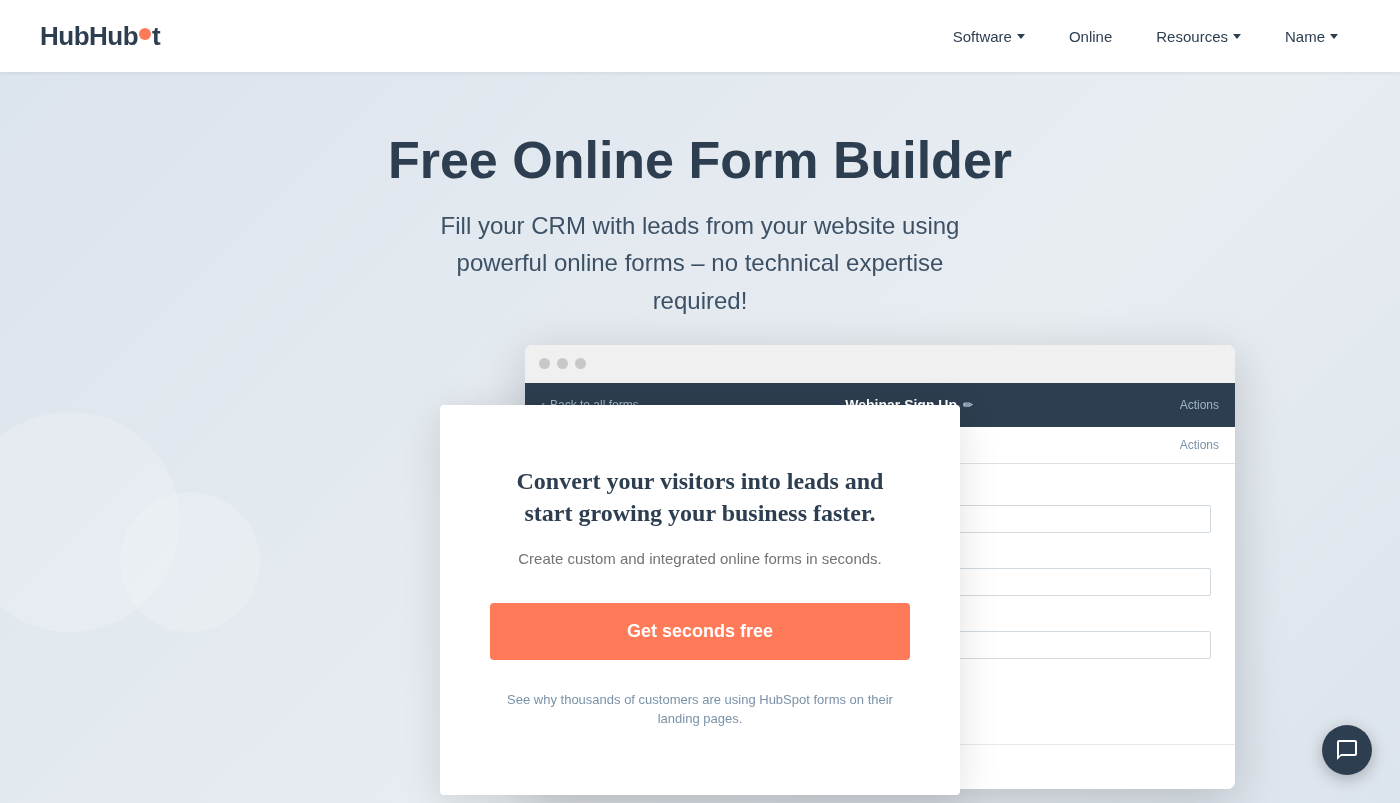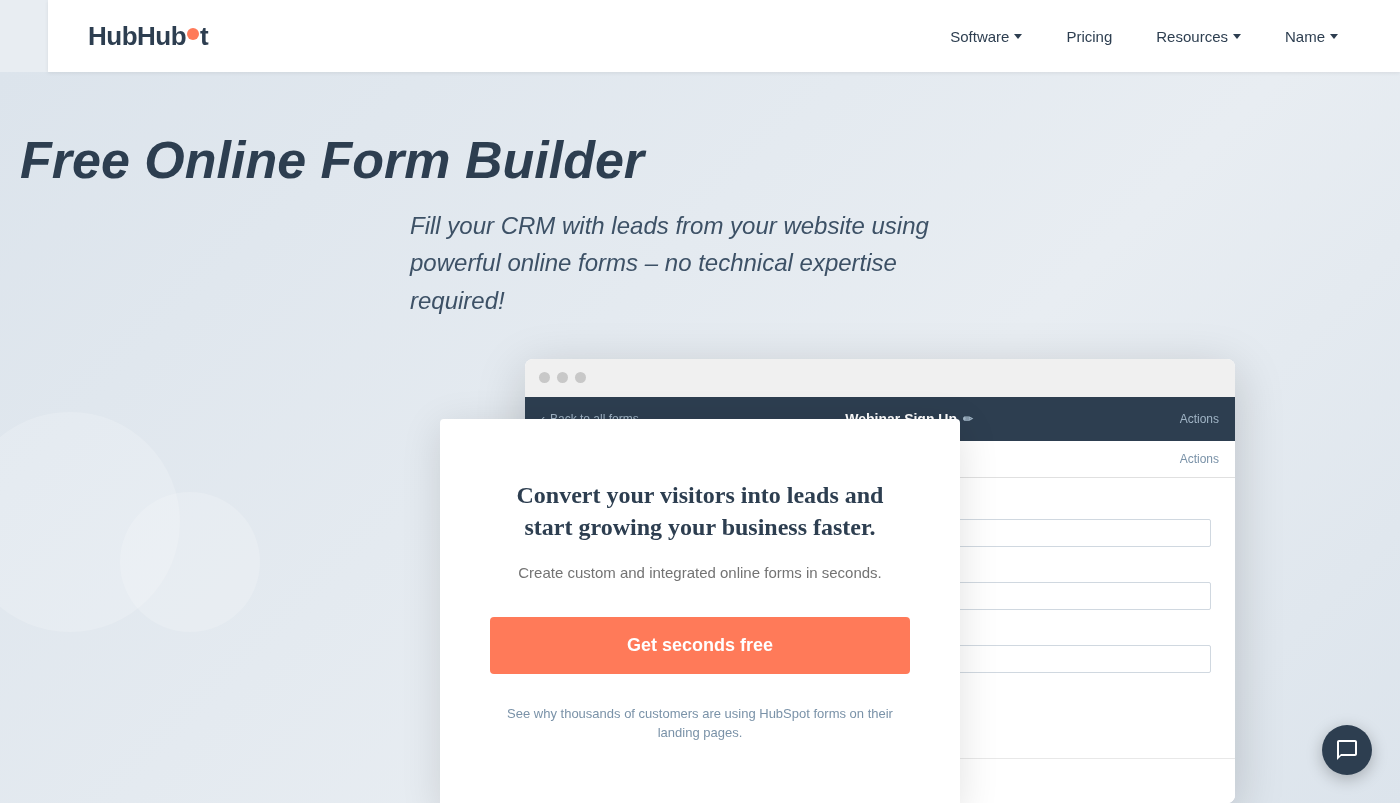--- a/index.html
+++ b/index.html
@@ -9,21 +9,20 @@
     nav {
       background: #fff;
       height: 72px;
       display: flex;
       align-items: center;
       justify-content: space-between;
       padding: 0 40px;
       box-shadow: 0 1px 4px rgba(0,0,0,0.08);
       position: relative;
       z-index: 10;
-      margin-left: 48px;
     }
     .logo {
       display: flex;
       align-items: center;
       font-size: 26px;
       font-weight: 700;
       color: #2d3e50;
       letter-spacing: -0.5px;
     }
     .logo-spot {
@@ -80,23 +79,23 @@
       position: absolute;
       border-radius: 50%;
       background: rgba(255,255,255,0.18);
     }
     .circle-bg.c1 { width: 220px; height: 220px; left: -40px; top: 340px; }
     .circle-bg.c2 { width: 140px; height: 140px; left: 120px; top: 420px; }
     .circle-bg.c3 { width: 300px; height: 300px; right: -60px; top: 200px; opacity: 0.10; }
     .circle-bg.c4 { width: 180px; height: 180px; right: 80px; top: 400px; opacity: 0.12; }
 
     .hero-title-area {
+      text-align: center;
       padding: 0 20px;
-      margin-bottom: 50px;
-      font-style: italic;
+      margin-bottom: 36px;
     }
     .hero-title {
       font-size: 52px;
       font-weight: 700;
       color: #2d3e50;
       margin-bottom: 18px;
       line-height: 1.1;
     }
     .hero-subtitle {
       font-size: 24px;
@@ -325,21 +324,21 @@
 <nav>
   <div class="logo">
     <span>Hub</span>Hub<span class="logo-spot"></span><span>t</span>
   </div>
   <div class="nav-links">
     <a class="nav-item">
       <span>Software</span>
       <span class="chevron-down"></span>
     </a>
     <a class="nav-item">
-      <span>Pricing</span>
+      <span>Online</span>
     </a>
     <a class="nav-item">
       <span>Resources</span>
       <span class="chevron-down"></span>
     </a>
     <a class="nav-item">
       <span>Name</span>
       <span class="chevron-down"></span>
     </a>
   </div>

